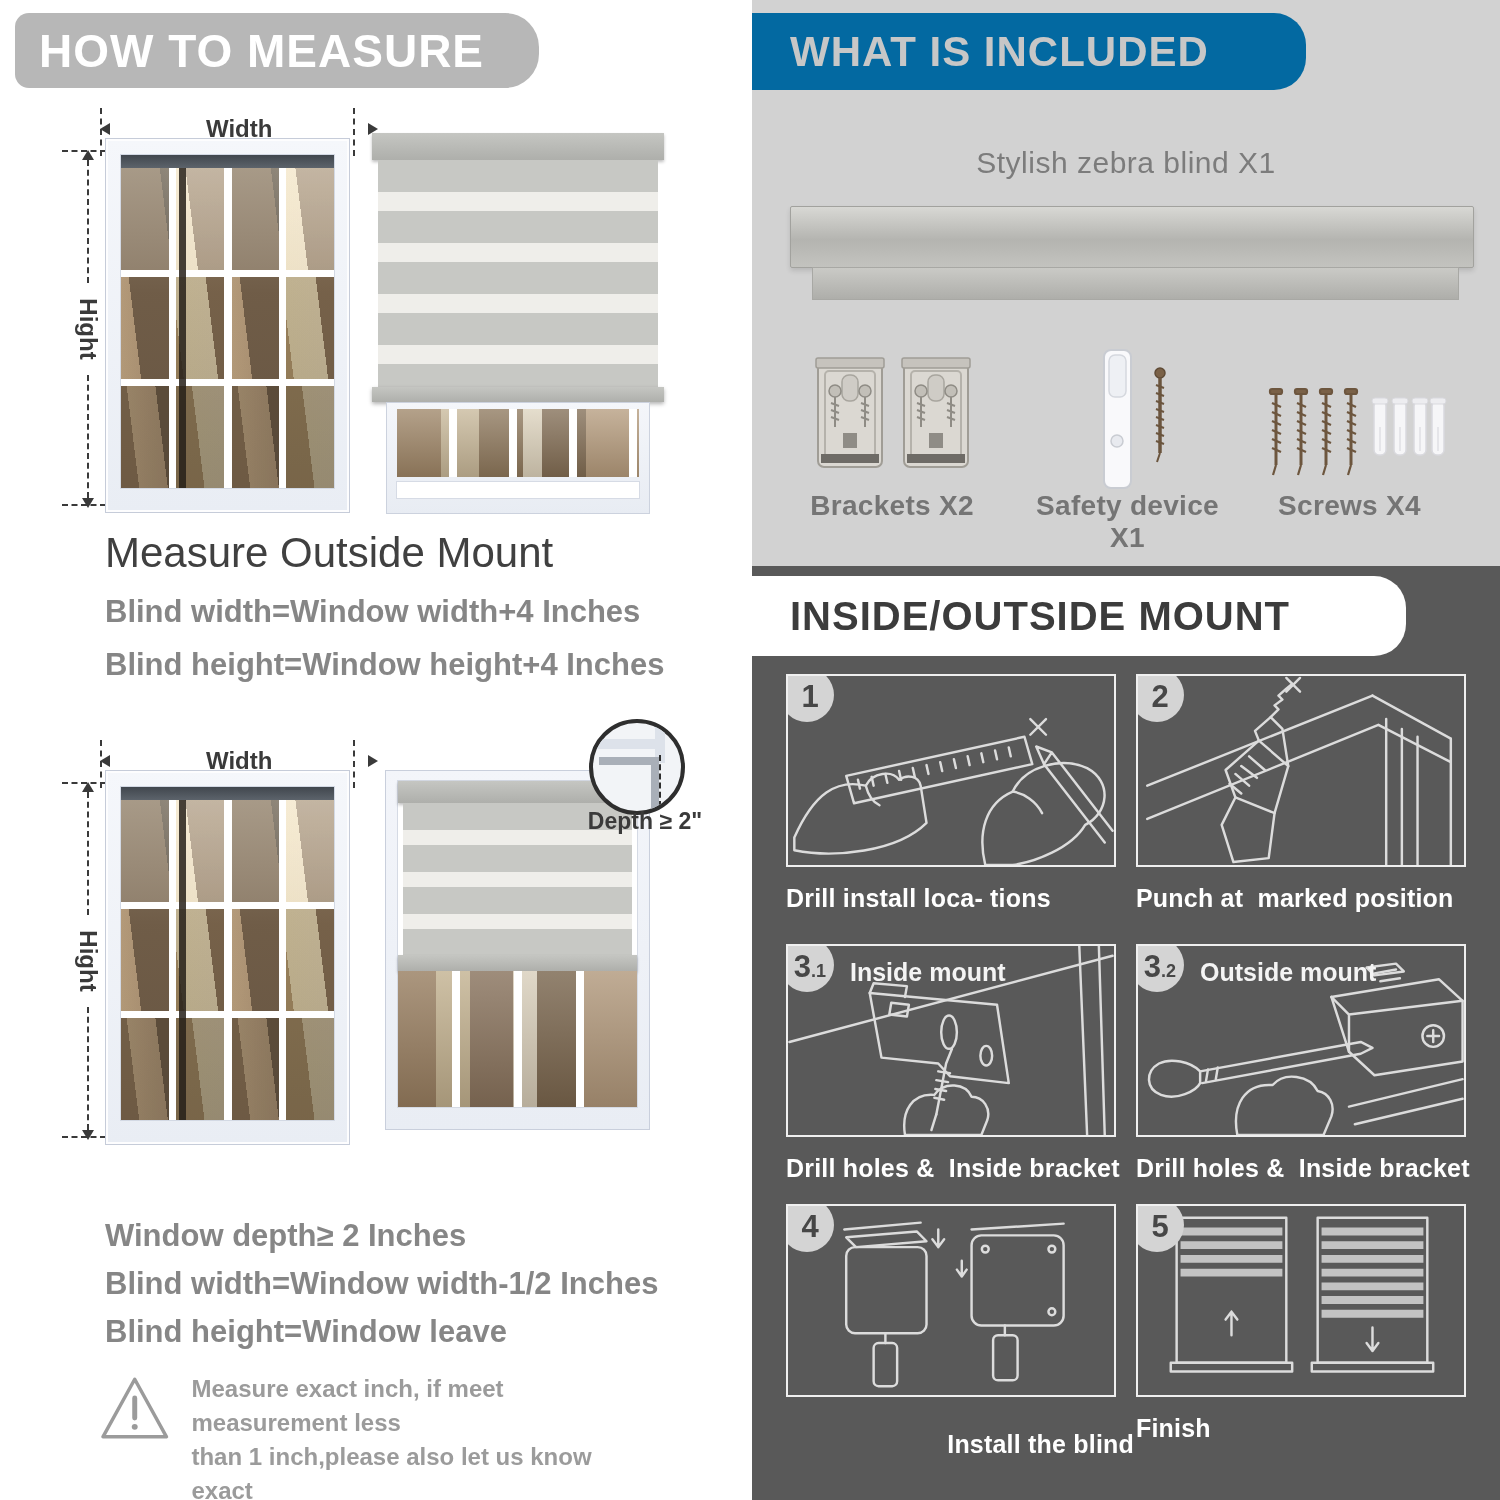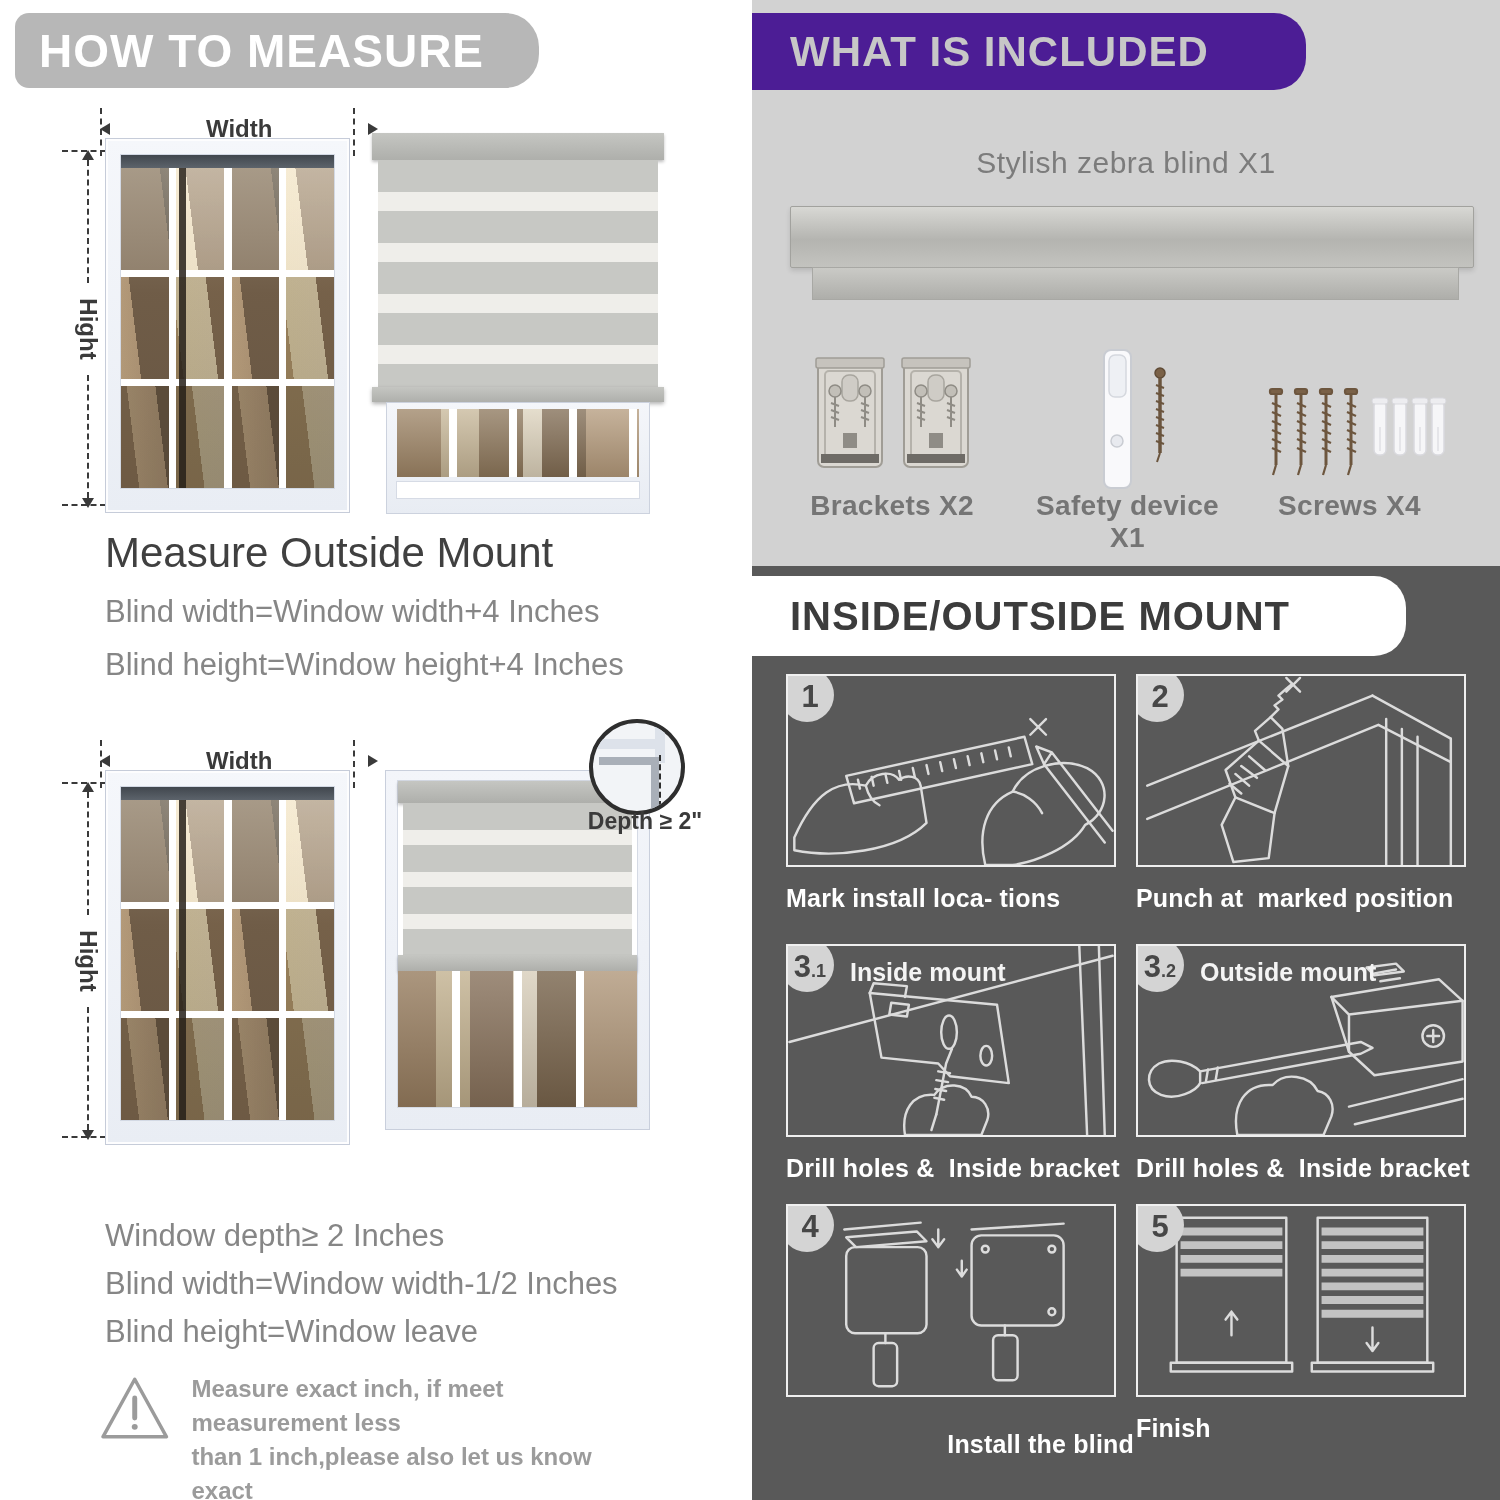--- a/index.html
+++ b/index.html
@@ -4,28 +4,28 @@
 <style>
   html,body{margin:0;padding:0;background:#fff;}
   #page{position:relative;width:1500px;height:1500px;background:#fff;overflow:hidden;
         font-family:"Liberation Sans","DejaVu Sans",sans-serif;}
   .abs{position:absolute;}
 
   
   .pill{display:flex;align-items:center;font-weight:700;letter-spacing:1px;}
   #howto-pill{left:15px;top:13px;width:500px;height:75px;background:#b7b7b7;
       border-radius:14px 34px 34px 14px;color:#fff;font-size:46px;padding-left:24px;}
-  #included-pill{left:0;top:13px;width:516px;height:77px;background:#4c1d95;
+  #included-pill{left:0;top:13px;width:516px;height:77px;background:#0369a1;
       border-radius:0 32px 32px 0;color:#c7c7c7;font-size:42px;padding-left:38px;}
   #mount-pill{left:0;top:10px;width:616px;height:80px;background:#fff;
       border-radius:0 32px 32px 0;color:#3c3c3c;font-size:40px;padding-left:38px;}
 
   
   .m-head{font-weight:400;font-size:42px;color:#404040;}
-  .m-line{font-weight:400;font-size:31px;color:#868686;}
+  .m-line{font-weight:700;font-size:31px;color:#868686;}
   #warn-text{font-weight:700;font-size:24px;color:#9b9b9b;line-height:1.42;white-space:pre-line;}
 
   
   .harrow{display:flex;align-items:center;height:34px;gap:43px;}
   .harrow .tickl,.harrow .tickr{position:absolute;top:-4px;bottom:-10px;border-left:2px dashed #3a3a3a;}
   .harrow .tickl{left:0;} .harrow .tickr{right:0;}
   .hdash{flex:1;height:0;border-top:2px dashed #3a3a3a;}
   .hlabel{font-weight:700;font-size:24px;color:#3a3a3a;margin:0 10px;white-space:nowrap;}
   .ah{width:0;height:0;}
   .ah-l{border-top:6px solid transparent;border-bottom:6px solid transparent;border-right:10px solid #3a3a3a;}
@@ -385,21 +385,21 @@
             <path d="M330,158 L268,78 M322,170 L260,90 M268,78 L260,90 L252,72 Z"></path>
             <path d="M200,193 C192,160 200,130 228,118 C240,92 278,82 304,94 C330,108 326,140 302,152 C288,176 250,190 228,193 Z"></path>
             <path d="M228,118 C240,120 252,128 258,140"></path>
           </g>
         </svg>
         <div class="badge">
           <span class="bnum">1</span>
           <span class="bsub"></span>
         </div>
       </div>
-      <div class="caption" style="left:34px;top:318px;">Mark install loca- tions</div>
+      <div class="caption" style="left:34px;top:318px;">Drill install loca- tions</div>
 
       <div class="spanel" style="left:384px;top:108px;">
         <svg class="art" viewBox="0 0 330 193">
           <g fill="none" stroke="#dcdcdc" stroke-width="2.5" stroke-linecap="round" stroke-linejoin="round">
             <path d="M8,112 L238,20"></path>
               <path d="M8,146 L244,50"></path>
             <path d="M238,20 L318,64 M244,50 L318,88"></path>
             <path d="M252,44 L252,193 M268,54 L268,193 M284,62 L284,193 M318,64 L318,193"></path>
             <path d="M96,190 L84,152 L98,124 L138,140 L132,186 Z"></path>
             <path d="M98,124 L88,96 L122,66 L152,92 L138,140"></path>

